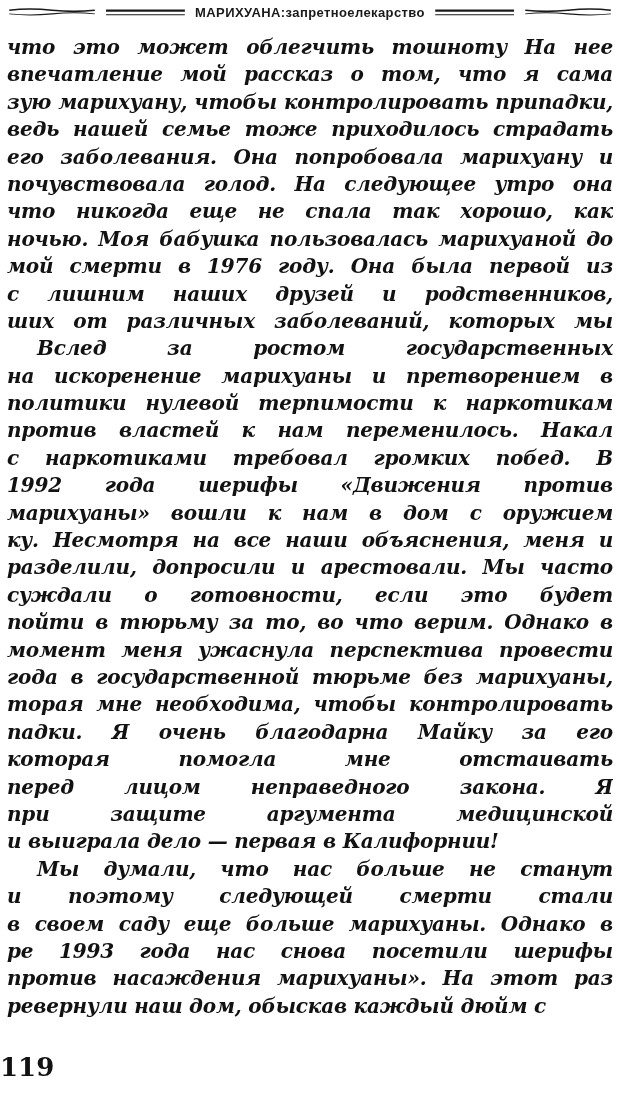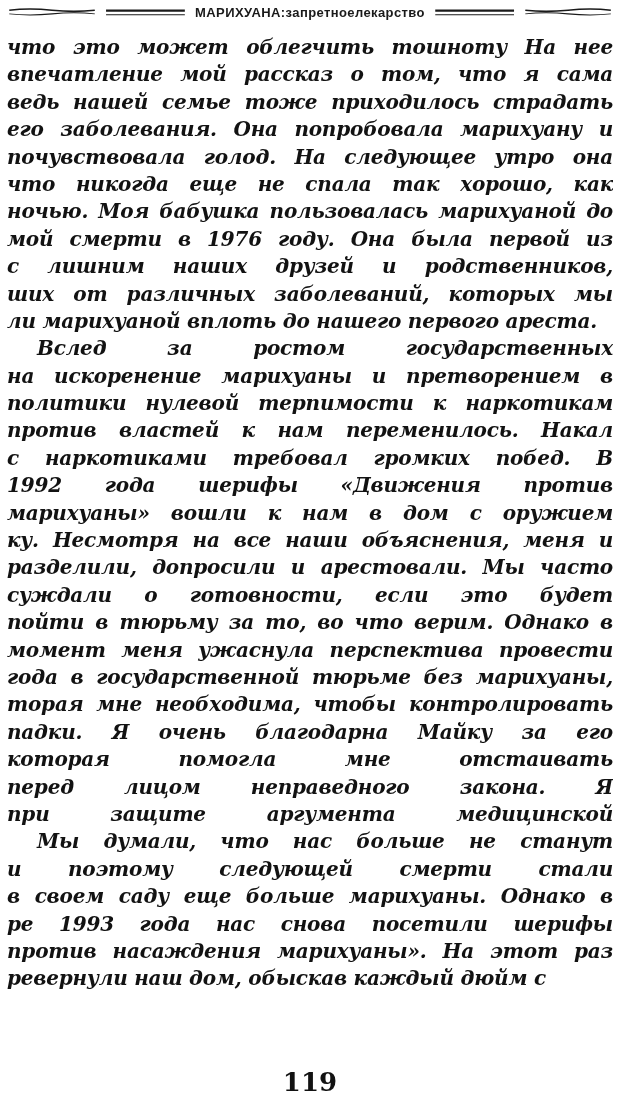--- a/index.html
+++ b/index.html
@@ -61,22 +61,21 @@
     text-align: justify;
     text-align-last: justify;
   }
   .line.indent {
     text-indent: 30px;
   }
   .page-footer {
     position: absolute;
     left: 0;
     right: 0;
-    bottom: 16px;
-    text-align: center;
+    bottom: 31px;
   }
   .page-number {
     display: inline-block;
     font-family: "DejaVu Serif", serif;
     font-weight: bold;
     font-style: normal;
     font-size: 26px;
     color: #121212;
   }
 </style>
@@ -97,47 +96,48 @@
       <path d="M2,3.5 q18,-2.5 38,0 t38,0" fill="none" stroke="#1a1a1a" stroke-width="1.7"></path>
       <path d="M2,7.5 q18,2.5 38,0 t38,0" fill="none" stroke="#1a1a1a" stroke-width="1.1"></path>
       <path d="M88,4 h70" fill="none" stroke="#1a1a1a" stroke-width="2.6"></path>
       <path d="M88,8.5 h70" fill="none" stroke="#1a1a1a" stroke-width="1.1"></path>
     </svg>
   </header>
 
   <main class="text-block" id="text-lines">
       <div class="line just">что это может облегчить тошноту На нее произвел</div>
       <div class="line just">впечатление мой рассказ о том, что я сама исполь-</div>
+      <div class="line just">зую марихуану, чтобы контролировать припадки,</div>
       <div class="line just">ведь нашей семье тоже приходилось страдать от мо-</div>
       <div class="line just">его заболевания. Она попробовала марихуану и вскоре</div>
       <div class="line just">почувствовала голод. На следующее утро она сказала,</div>
       <div class="line just">что никогда еще не спала так хорошо, как прошедшей</div>
       <div class="line just">ночью. Моя бабушка пользовалась марихуаной до са-</div>
       <div class="line just">мой смерти в 1976 году. Она была первой из двадцати</div>
       <div class="line just">с лишним наших друзей и родственников, страдав-</div>
       <div class="line just">ших от различных заболеваний, которых мы снабжа-</div>
-      <div class="line">ли марихуаной вплоть до нашего первого ареста.</div>
       <div class="line just indent">Вслед за ростом государственных ассигнований</div>
       <div class="line just">на искоренение марихуаны и претворением в жизнь</div>
       <div class="line just">политики нулевой терпимости к наркотикам отно-</div>
       <div class="line just">против властей к нам переменилось. Накал войны</div>
       <div class="line just">с наркотиками требовал громких побед. В августе</div>
       <div class="line just">1992 года шерифы «Движения против насаждения</div>
       <div class="line just">марихуаны» вошли к нам в дом с оружием наизготов-</div>
       <div class="line just">ку. Несмотря на все наши объяснения, меня и Майка</div>
       <div class="line just">разделили, допросили и арестовали. Мы часто рас-</div>
       <div class="line just">суждали о готовности, если это будет необходимо,</div>
       <div class="line just">пойти в тюрьму за то, во что верим. Однако в тот</div>
       <div class="line just">момент меня ужаснула перспектива провести три</div>
       <div class="line just">года в государственной тюрьме без марихуаны, ко-</div>
       <div class="line just">торая мне необходима, чтобы контролировать при-</div>
       <div class="line just">падки. Я очень благодарна Майку за его поддержку,</div>
       <div class="line just">которая помогла мне отстаивать справедливость</div>
       <div class="line just">перед лицом неправедного закона. Я придерживалась</div>
       <div class="line just">при защите аргумента медицинской необходимости</div>
+      <div class="line">и выиграла дело — первая в Калифорнии!</div>
       <div class="line just indent">Мы думали, что нас больше не станут тревожить,</div>
       <div class="line just">и поэтому следующей смерти стали выращивать</div>
       <div class="line just">в своем саду еще больше марихуаны. Однако в сентяб-</div>
       <div class="line just">ре 1993 года нас снова посетили шерифы «Движения</div>
       <div class="line just">против насаждения марихуаны». На этот раз они пе-</div>
       <div class="line">ревернули наш дом, обыскав каждый дюйм с тща-</div>
     </main>
 
   <footer class="page-footer">
     <div class="page-number">119</div>

